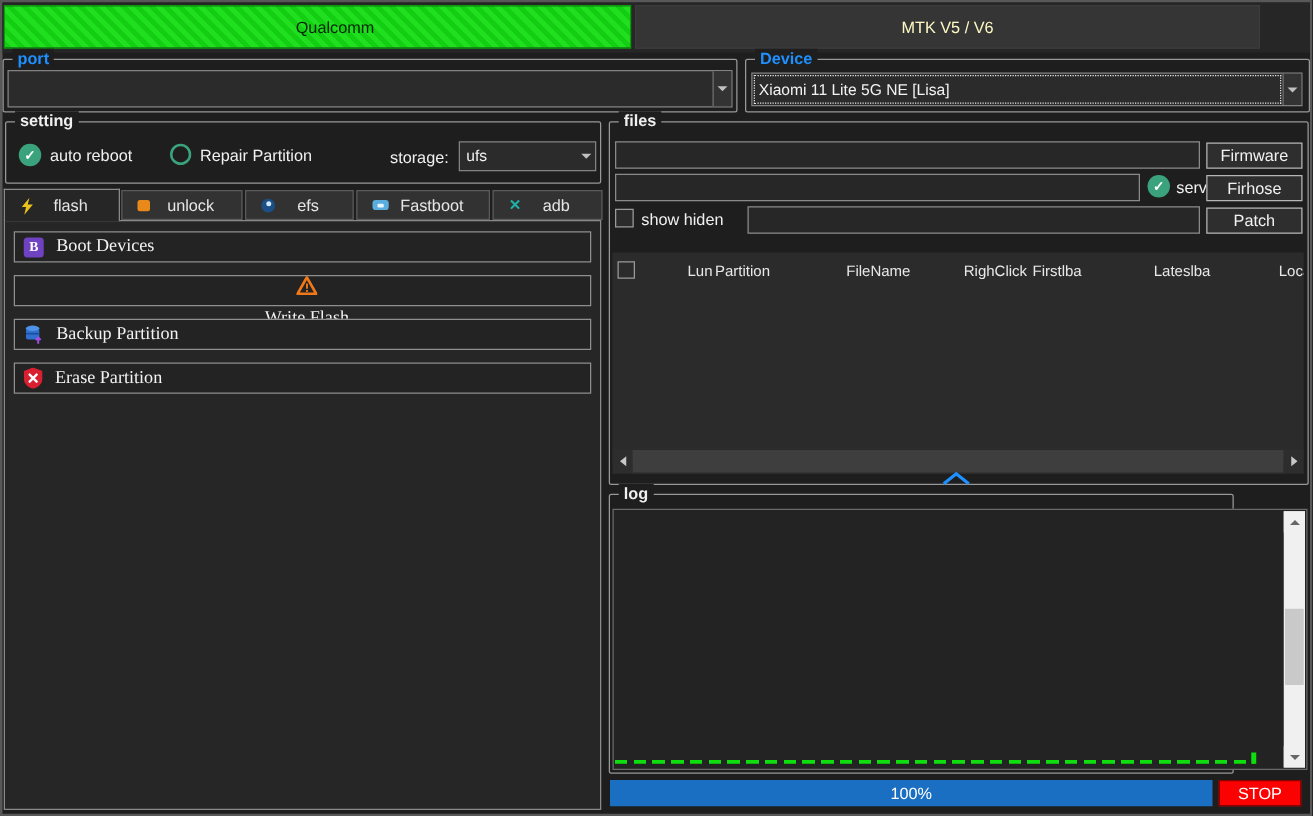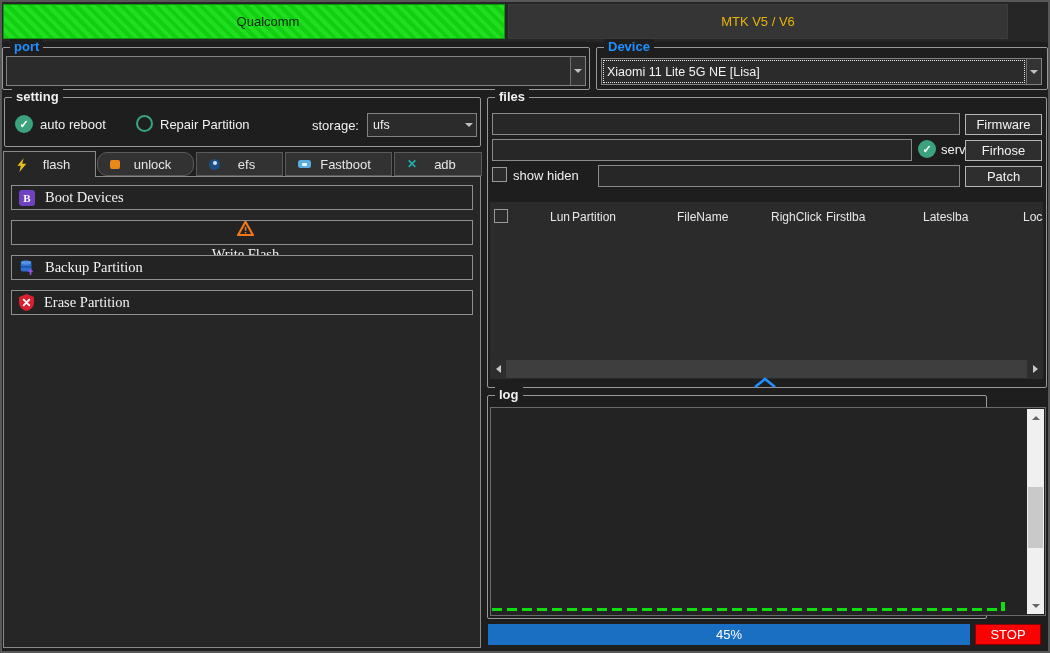--- a/index.html
+++ b/index.html
@@ -15,21 +15,21 @@
   
   .top-tabbar { left:2px; top:2px; width:1046px; height:40px; background:#262626; }
   .tab-qualcomm {
     left:3px; top:4px; width:502px; height:35px;
     background:repeating-linear-gradient(45deg,#13ce13 0 4px,#1fdf1f 4px 8px);
     border:1px solid #0a9a0a; color:#042404; font-size:13px;
     display:flex; align-items:center; justify-content:center;padding-left:28px;
   }
   .tab-mtk {
     left:508px; top:4px; width:500px; height:35px;
-    background:#353535; border:1px solid #3c3c3c; color:#eab308; font-size:13px;
+    background:#353535; border:1px solid #3c3c3c; color:#fef9c3; font-size:13px;
     display:flex; align-items:center; justify-content:center;text-align:center;
   }
 
   
   .group { position:absolute; border:1px solid #989898; border-radius:2px; }
   .group-label {
     position:absolute; top:-9px; left:7px; background:#1e1e1e;
     padding:0 4px; font-weight:bold; font-size:13px; line-height:15px; color:#f0f0f0;
   }
   .group-label.blue { color:#1e90ff; }
@@ -155,21 +155,21 @@
   </div>
 
   <div class="tool-tab active" style="left:3px; width:93px;">
     <span class="tt-icon">
       <svg width="11" height="14" viewBox="0 0 16 20">
           <path d="M11 0 L2 11 H7 L5 20 L15 8 H9 Z" fill="#e9c31b"></path>
         </svg>
     </span>
     <span class="tt-label">flash</span>
   </div>
-  <div class="tool-tab inactive" style="left:97px; width:97px;border-radius:10px;">
+  <div class="tool-tab inactive" style="left:97px; width:97px;">
     <span class="tt-icon">
         <span class="icon-lock"></span>
       </span>
     <span class="tt-label">unlock</span>
   </div>
   <div class="tool-tab inactive" style="left:196px; width:87px;">
     <span class="tt-icon">
         <span class="icon-efs"></span>
       </span>
     <span class="tt-label">efs</span>
@@ -288,19 +288,19 @@
           </div>
         <div class="vthumb" style="top:38%; height:30%;"></div>
         <div class="vbtn" style="bottom:0;">
             <span class="tri-up" style="transform:rotate(180deg);"></span>
           </div>
       </div>
     </div>
   </div>
 
   <div class="progress" style="left:488px; top:624px; width:482px; height:21px;">
-    <span>45%</span>
+    <span>100%</span>
   </div>
   <div class="stop-btn" style="left:975px; top:624px; width:66px; height:21px;">
     <span>STOP</span>
   </div>
 
 </div>
 
 </body></html>

